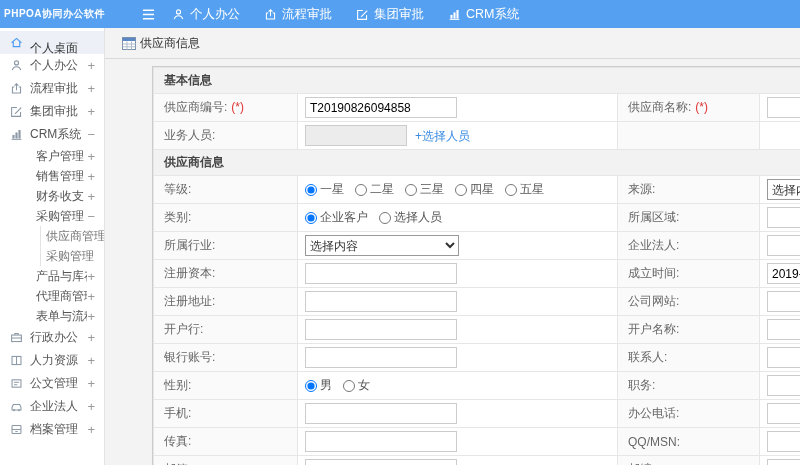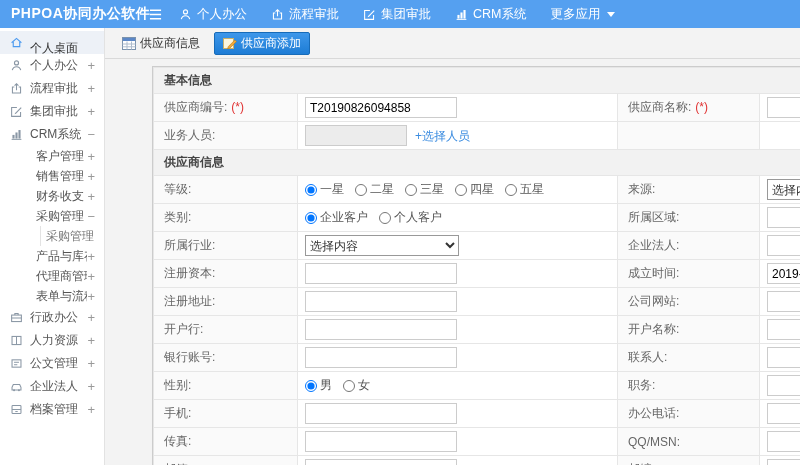--- a/index.html
+++ b/index.html
@@ -3,21 +3,21 @@
 <meta charset="utf-8">
 <style>
   html,body{margin:0;padding:0;}
   body{
     width:800px;height:465px;overflow:hidden;background:#f3f3f3;
     font-family:"Liberation Sans","DejaVu Sans",sans-serif;
     -webkit-font-smoothing:antialiased;
   }
   
   .topbar{height:28px;background:#55a0f0;display:flex;align-items:center;color:#fff;}
-  .brand{font-size:14px;font-weight:bold;padding-left:11px;width:127px;letter-spacing:.5px;white-space:nowrap;}
+  .brand{font-size:10px;font-weight:bold;padding-left:4px;width:127px;letter-spacing:.5px;white-space:nowrap;}
   .hamburger{display:flex;align-items:center;margin:0 16px 0 10px;cursor:pointer;}
   .topnav{display:flex;align-items:center;height:100%;}
   .nav-item{display:flex;align-items:center;gap:5px;font-size:12.5px;margin-right:24px;cursor:pointer;white-space:nowrap;height:100%;}
   .nav-item .caret{margin-left:2px;display:flex;align-items:center;}
   .icn{display:inline-flex;align-items:center;justify-content:center;}
   .icn svg{display:block;}
   
   .layout{display:flex;height:437px;}
   .sidebar{width:105px;background:#fff;border-right:1px solid #e2e2e2;box-sizing:border-box;padding-top:3px;overflow:hidden;flex:none;}
   .side-item{display:flex;align-items:center;font-size:12px;color:#555;cursor:pointer;position:relative;box-sizing:border-box;}
@@ -94,28 +94,20 @@
         <span class="icn">
           <svg width="13" height="13" viewBox="0 0 16 16">
             <path d="M2 14h12" stroke="currentColor" stroke-width="1.2"></path>
             <rect x="3" y="8.5" width="2.6" height="4.5" fill="currentColor"></rect>
             <rect x="6.7" y="5.5" width="2.6" height="7.5" fill="currentColor"></rect>
             <rect x="10.4" y="2.5" width="2.6" height="10.5" fill="currentColor"></rect>
           </svg>
         </span>
         <span>CRM系统</span>
       </div>
-      <div class="nav-item">
-        <span>更多应用</span>
-        <span class="icn caret">
-          <svg width="8" height="5" viewBox="0 0 8 5">
-            <path d="M0 0h8L4 5z" fill="currentColor"></path>
-          </svg>
-        </span>
-      </div>
     </div>
 </div>
 
 <div class="layout">
   <div class="sidebar" id="sidebar">
       <div class="side-item lvl0 active">
         <span class="icn">
           <svg width="13" height="13" viewBox="0 0 16 16">
             <path d="M2 8.3L8 3l6 5.3" fill="none" stroke="currentColor" stroke-width="1.4"></path>
             <path d="M4 7.5V13h8V7.5" fill="none" stroke="currentColor" stroke-width="1.4"></path>
@@ -173,20 +165,23 @@
         <span class="s-lbl">销售管理</span>
         <span class="expander">+</span>
       </div>
       <div class="side-item lvl1">
         <span class="s-lbl">财务收支</span>
         <span class="expander">+</span>
       </div>
       <div class="side-item lvl1">
         <span class="s-lbl">采购管理</span>
         <span class="expander">−</span>
+      </div>
+      <div class="side-item lvl2">
+        <span class="s-lbl">供应商管理</span>
       </div>
       <div class="side-item lvl2">
         <span class="s-lbl">采购管理</span>
       </div>
       <div class="side-item lvl1">
         <span class="s-lbl">产品与库存</span>
         <span class="expander">+</span>
       </div>
       <div class="side-item lvl1">
         <span class="s-lbl">代理商管理</span>
@@ -253,29 +248,20 @@
         <span class="tab">
           <span class="icn">
             <svg width="14" height="13" viewBox="0 0 14 13">
               <rect x="0.5" y="0.5" width="13" height="12" fill="#fff" stroke="#7a92ad"></rect>
               <rect x="1" y="1" width="12" height="3" fill="#5b87c7"></rect>
               <path d="M0.5 7h13M0.5 9.8h13M5 4.5v8M9.5 4.5v8" stroke="#aebccd" fill="none"></path>
             </svg>
           </span>
           <span>供应商信息</span>
         </span>
-        <span class="tab active">
-          <span class="icn">
-            <svg width="14" height="13" viewBox="0 0 14 13">
-              <rect x="0.5" y="1.5" width="10" height="10" fill="#fdf6dd" stroke="#c9b06a"></rect>
-              <path d="M5.3 9.6L11.8 3l1.6 1.6L6.8 11.2l-2.3.7z" fill="#f0a93c" stroke="#b97d1e" stroke-width="0.6"></path>
-            </svg>
-          </span>
-          <span>供应商添加</span>
-        </span>
       </div>
     <div class="content">
       <div class="panel">
         <table class="form" id="formtable">
           <colgroup>
               <col style="width:144px">
               <col style="width:320px">
               <col style="width:142px">
               <col>
             </colgroup>
@@ -330,21 +316,21 @@
               <tr>
                 <td class="lbl"><span>类别:</span></td>
                 <td class="fld">
                   <span class="radio-group">
                     <label class="radio-opt">
                       <input type="radio" name="rg-1-1-0" checked="" style="">
                       <span>企业客户</span>
                     </label>
                     <label class="radio-opt">
                       <input type="radio" name="rg-1-1-0" style="">
-                      <span>个人客户</span>
+                      <span>选择人员</span>
                     </label>
                   </span>
                 </td>
                 <td class="lbl"><span>所属区域:</span></td>
                 <td class="fld"><input type="text" class="txt" value="" style=""></td>
               </tr>
               <tr>
                 <td class="lbl"><span>所属行业:</span></td>
                 <td class="fld"><select class="sel"><option>选择内容</option></select></td>
                 <td class="lbl"><span>企业法人:</span></td>

